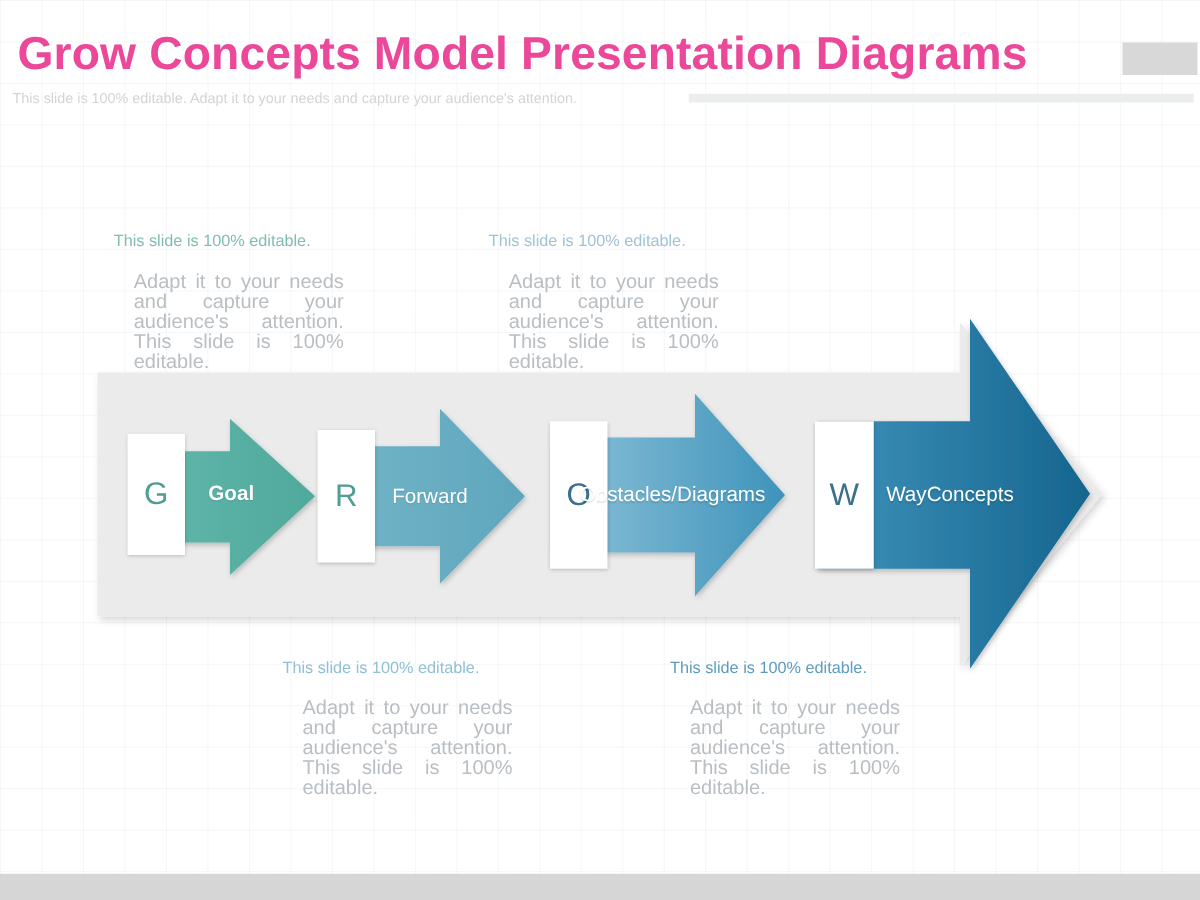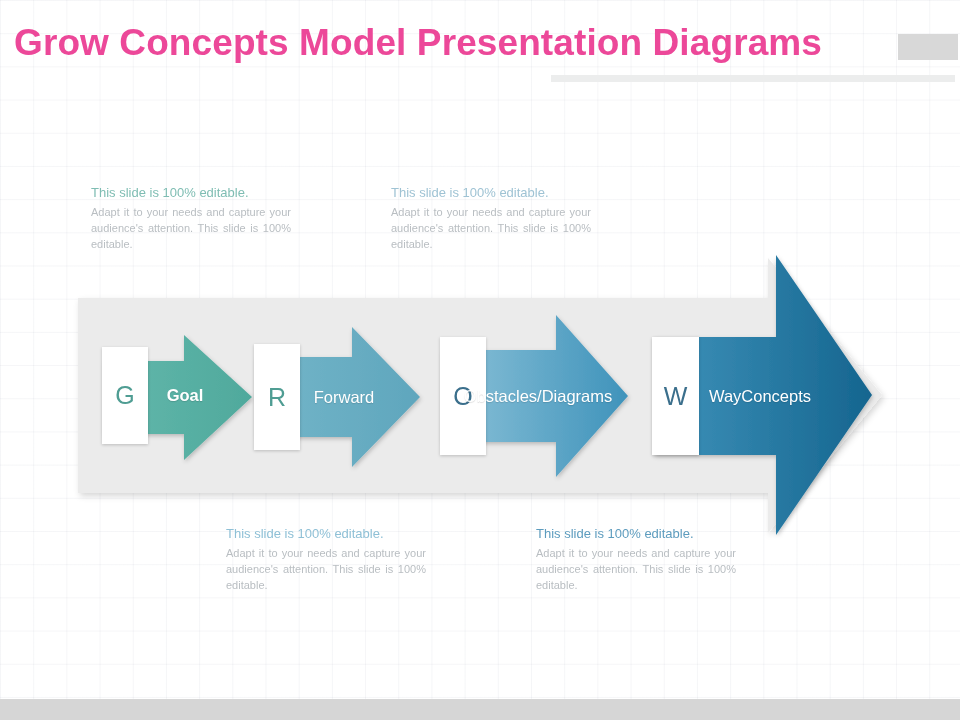--- a/index.html
+++ b/index.html
@@ -58,32 +58,33 @@
     position:absolute;color:#ffffff;text-align:center;
     font-size:16.5px;line-height:23px;font-weight:400;
     display:flex;align-items:center;justify-content:center;
     text-shadow:0 1px 1px rgba(0,0,0,.13);
   }
 
   
   .tblock{position:absolute;width:200px;}
   .tb-head{font-size:13px;line-height:19px;margin:0 0 2px 0;}
   .tb-body{
-    font-size:11px;line-height:16px;color:#b9bec2;
-    text-align:justify;margin:0;
+    font-size:16px;line-height:16px;color:#b9bec2;
+    text-align:justify;margin:16px;
   }
 </style>
 </head>
 <body>
 
 <div id="grid"></div>
 
 <div id="slide">
 
   <div id="title">Grow Concepts Model Presentation Diagrams</div>
+  <div id="subtitle">This slide is 100% editable. Adapt it to your needs and capture your audience's attention.</div>
   <div id="header-rule"></div>
   <div id="corner-box"></div>
   <div id="footer-bar"></div>
 
   <svg id="bg-arrow" viewBox="0 0 840 300" width="840" height="300">
     <defs>
       <filter id="bgshadow" x="-20%" y="-20%" width="150%" height="150%">
         <feDropShadow dx="2" dy="3" stdDeviation="3" flood-color="#000" flood-opacity="0.16"></feDropShadow>
       </filter>
     </defs>

